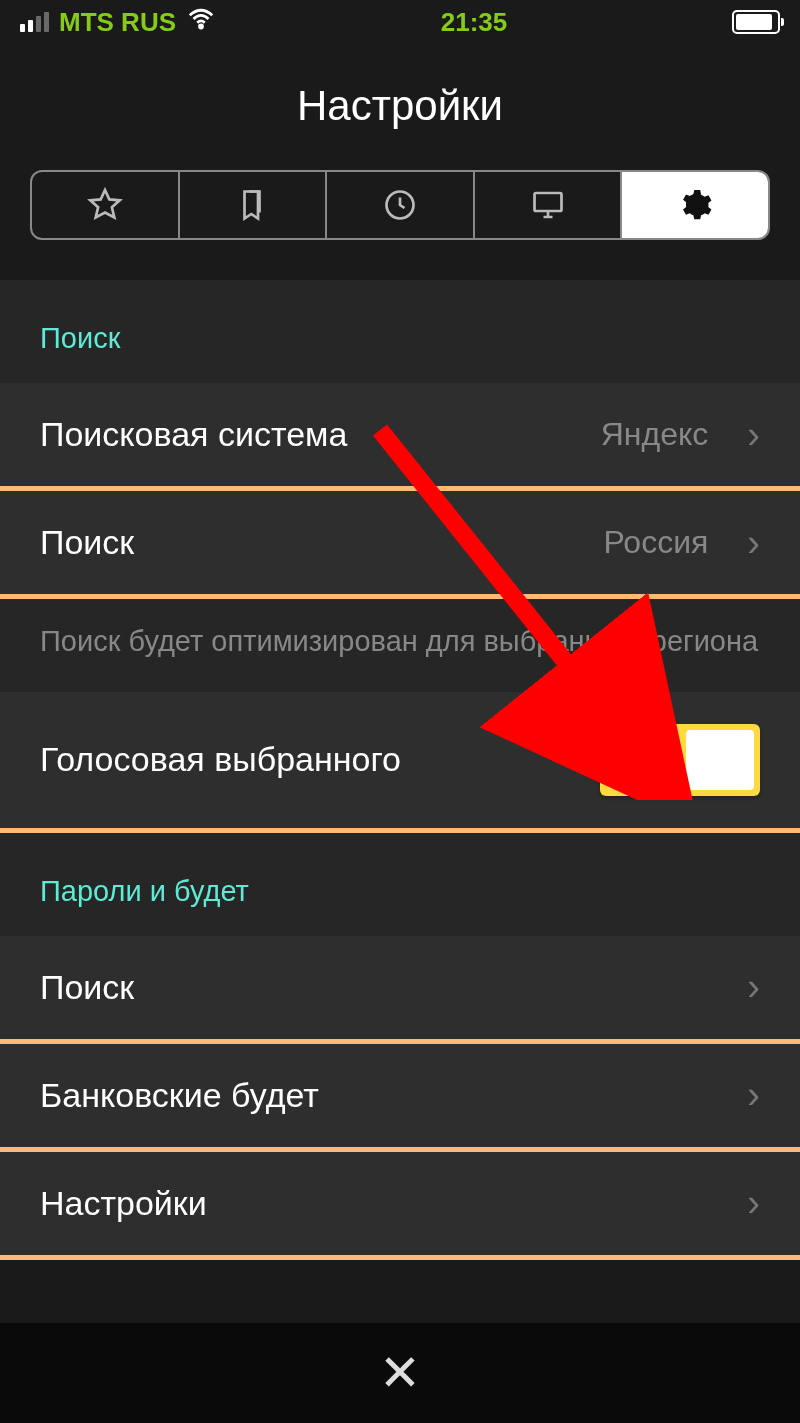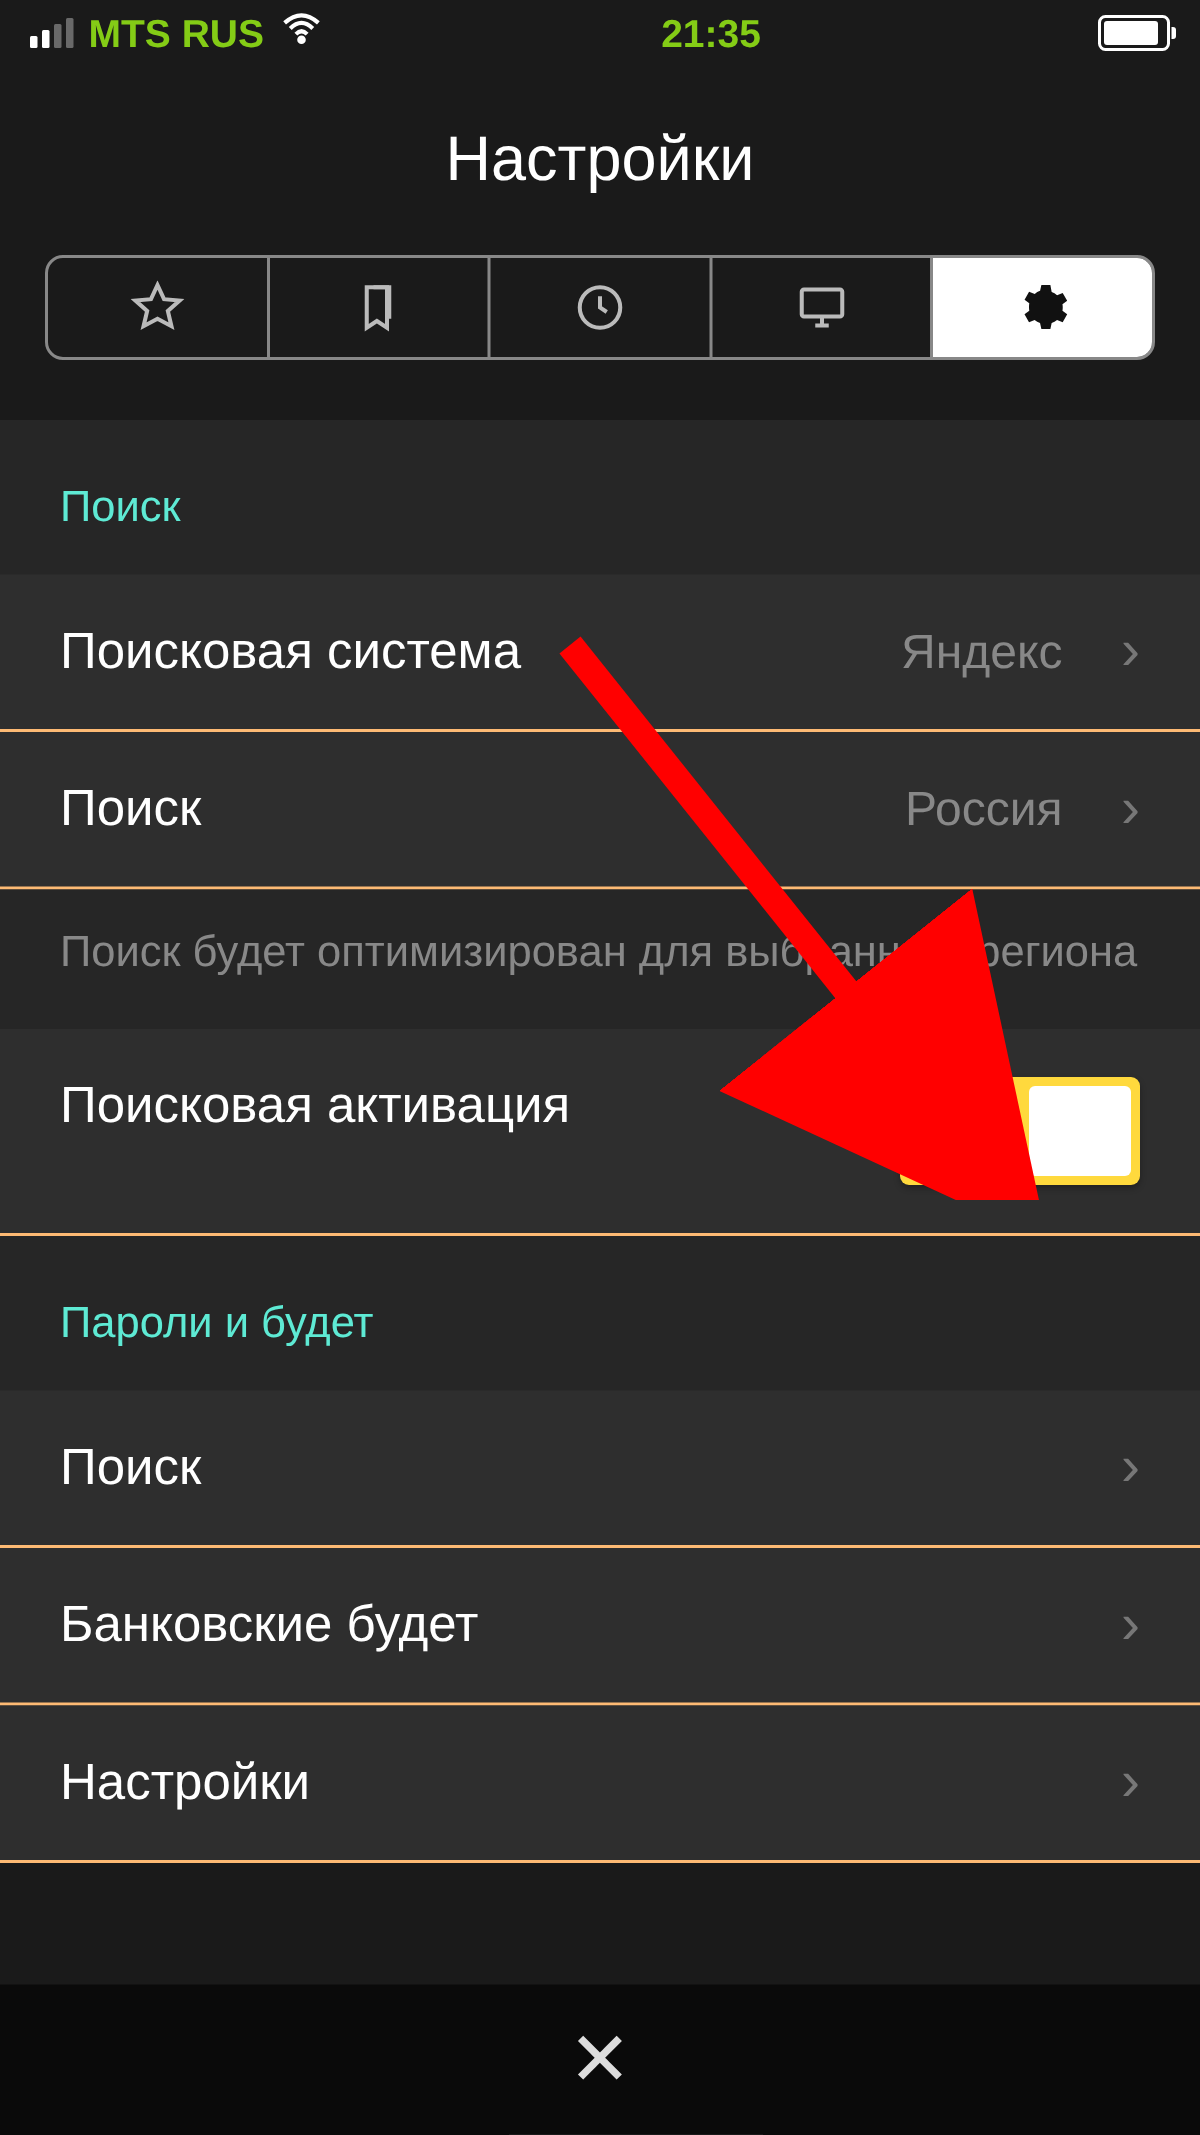--- a/index.html
+++ b/index.html
@@ -111,27 +111,27 @@
     .content {
       background: #262626;
     }
     .section-header {
       font-size: 29px;
       color: #5eead4;
       padding: 42px 40px 28px;
     }
     .row {
       display: flex;
-      align-items: flex-start;
+      align-items: center;
       justify-content: space-between;
       padding: 32px 40px;
       font-size: 34px;
       color: #eee;
       background: #2e2e2e;
-      border-bottom: 2px solid #fdba74;
+      border-bottom: 5px solid #fdba74;
     }
     .row-label {
       color: #fff;
     }
     .row-right {
       display: flex;
       align-items: center;
       gap: 39px;
       color: #888;
       font-size: 32px;
@@ -280,21 +280,21 @@
     <span class="row-label">Поиск</span>
     <span class="row-right">
       <span>Россия</span>
       <span class="chevron">›</span>
     </span>
   </div>
 
   <div class="footer-note">Поиск будет оптимизирован для выбранного региона</div>
 
   <div class="row">
-    <span class="row-label">Поисковая активация</span>
+    <span class="row-label">Голосовая выбранного</span>
     <div class="toggle">
       <span class="toggle-check">✓</span>
       <div class="toggle-handle"></div>
     </div>
   </div>
 
   <div class="section-header">Пароли и будет</div>
 
   <div class="row">
     <span class="row-label">Поиск</span>

